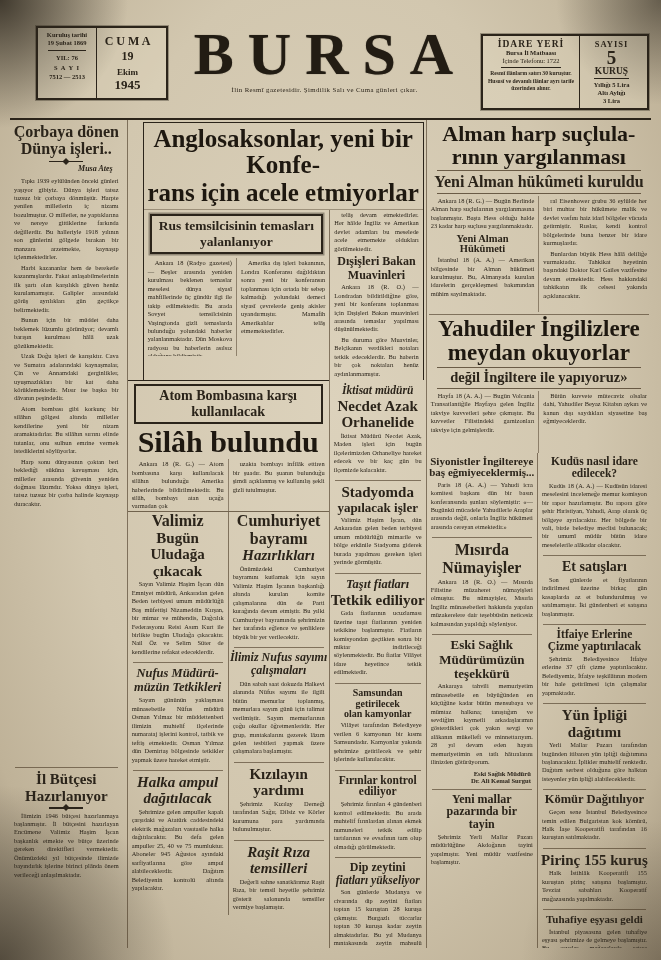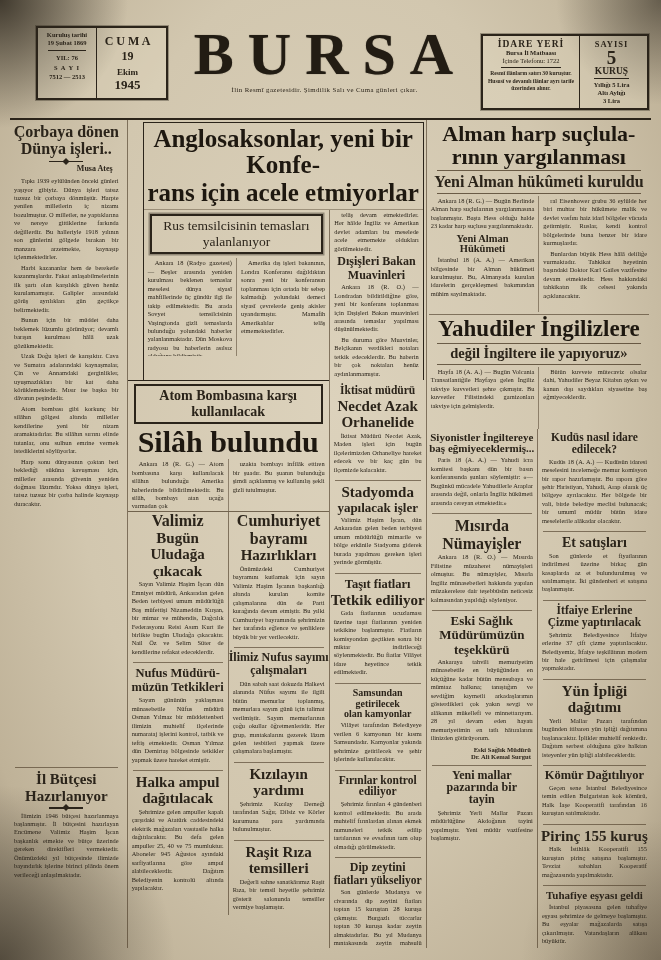--- a/index.html
+++ b/index.html
@@ -23,21 +23,21 @@
   .mh-left { width:132px; height:74px; margin-left:26px; }
   .mh-right { width:168px; height:76px; margin-right:2px; margin-top:8px; }
   .mh-cell { padding:3px 4px; text-align:center; }
   .mh-cell + .mh-cell { border-left:1.5px solid #2b241a; }
   .tiny { font-size:6.5px; line-height:1.25; }
   .mh-title { flex:1; text-align:center; }
   .bursa { font-size:60px; font-weight:bold; letter-spacing:14px; line-height:.95; padding-left:12px; color:#221c13; text-shadow:0 0 1px rgba(34,28,19,.6); }
   .tagline { font-size:6.8px; margin-top:3px; letter-spacing:.4px; }
   .mast-rule { border-top:2px solid #2b241a; margin-top:4px; }
   .b { font-weight:bold; }
-  .i { }
+  .i { font-style:italic; }
   
   .content { display:flex; height:828px; overflow:hidden; }
   .vr { border-right:1px solid rgba(70,54,34,.6); }
   .col-a { width:121px; padding:4px 4px 0 0; overflow:hidden; }
   .col-center { width:308px; overflow:hidden; }
   .col-right { width:231px; overflow:hidden; }
   
   .bd { font-size:6.4px; line-height:1.32; text-align:justify; padding:1px 4px; }
   .bd p { text-indent:7px; margin-bottom:2px; }
   .sep { height:0; border-top:1px solid rgba(70,54,34,.6); margin:3px 5px; }
@@ -51,21 +51,21 @@
   .h-sm { font-size:12px; font-weight:bold; text-align:center; line-height:1.12; margin:2px 0 1px; }
   .kickerbox { border:2px solid #2b241a; margin:3px 6px; padding:2px; font-size:14px; font-weight:bold; text-align:center; line-height:1.15; }
   .twocol { display:flex; }
   .twocol > div { flex:1; min-width:0; }
   .twocol > div + div { border-left:1px solid rgba(70,54,34,.5); }
   
   .anglo { border:1.5px solid #2b241a; border-bottom:none; margin:2px 2px 0 15px; }
   .anglo-row { display:flex; border-top:1px solid rgba(70,54,34,.4); }
   .anglo-bc { width:201px; }
   .anglo-d { width:101px; border-left:1px solid rgba(70,54,34,.6); }
-  .rusbox { border:2px solid #2b241a; box-shadow:0 0 0 1.5px rgba(43,36,26,.4); margin:4px 6px; padding:2px; font-size:13.5px; font-weight:normal; text-align:center; line-height:1.2; }
+  .rusbox { border:2px solid #2b241a; box-shadow:0 0 0 1.5px rgba(43,36,26,.4); margin:4px 6px; padding:2px; font-size:13.5px; font-weight:bold; text-align:center; line-height:1.2; }
   
   .atom { border-top:1.5px solid #2b241a; border-bottom:1px solid rgba(70,54,34,.7); }
   .atom-title { font-size:30px; font-weight:bold; text-align:center; line-height:1; margin:1px 0 2px; color:#1e1810; }
   .bc-row { display:flex; }
   .bc-row .cb { width:100px; }
   .bc-row .cc { width:101px; border-left:1px solid rgba(70,54,34,.6); }
   
   .alman-head { padding-top:2px; }
   .sub-rule { border-top:1px solid rgba(70,54,34,.75); margin:2px 10px; }
   .sig { font-size:6.6px; text-align:right; padding:0 6px 2px; font-weight:bold; }
@@ -341,20 +341,21 @@
             <div class="bd">
               <p>ral Eisenhower grubu 36 eylülde her biri muhtar bir hükûmete malik ve devlet vasfını haiz idarî bölgeler vücuda getirmiştir. Ruslar, kendi kontrol bölgelerinde buna benzer bir idare kurmuşlardır.</p>
               <p>Bunlardan büyük Hess hâlâ deliliğe vurmaktadır. Tahkikat heyetinin başındaki Doktor Karl Gailes vazifesine devam etmektedir. Hess hakkındaki tahkikatın ilk celsesi yakında açıklanacaktır.</p>
             </div>
           </div>
         </div>
         <div class="sep" style="margin:2px 2px;"></div>
 
         <div>
           <div class="h-lg" style="font-size:23px;">Yahudiler İngilizlere</div>
+          <div class="h-lg" style="font-size:23px;">meydan okuyorlar</div>
           <div class="sub-rule"></div>
           <div class="h-md" style="font-size:14.5px;">değil İngiltere ile yapıyoruz»</div>
           <div class="sub-rule"></div>
           <div class="twocol" style="height:62px; overflow:hidden;">
             <div class="bd">
                 <p>Hayfa 18 (A. A.) — Bugün Volcania Transatlantiğile Hayfaya gelen İngiliz takviye kuvvetleri şehre çıkmıştır. Bu kuvvetler Filistindeki garnizonları takviye için gelmişlerdir.</p>
               </div>
             <div class="bd">
                 <p>Bütün kuvvete mütecaviz olsalar dahi, Yahudiler Beyaz Kitabın aykırı ve kanun dışı saydıkları siyasetine baş eğmiyeceklerdir.</p>
               </div>

